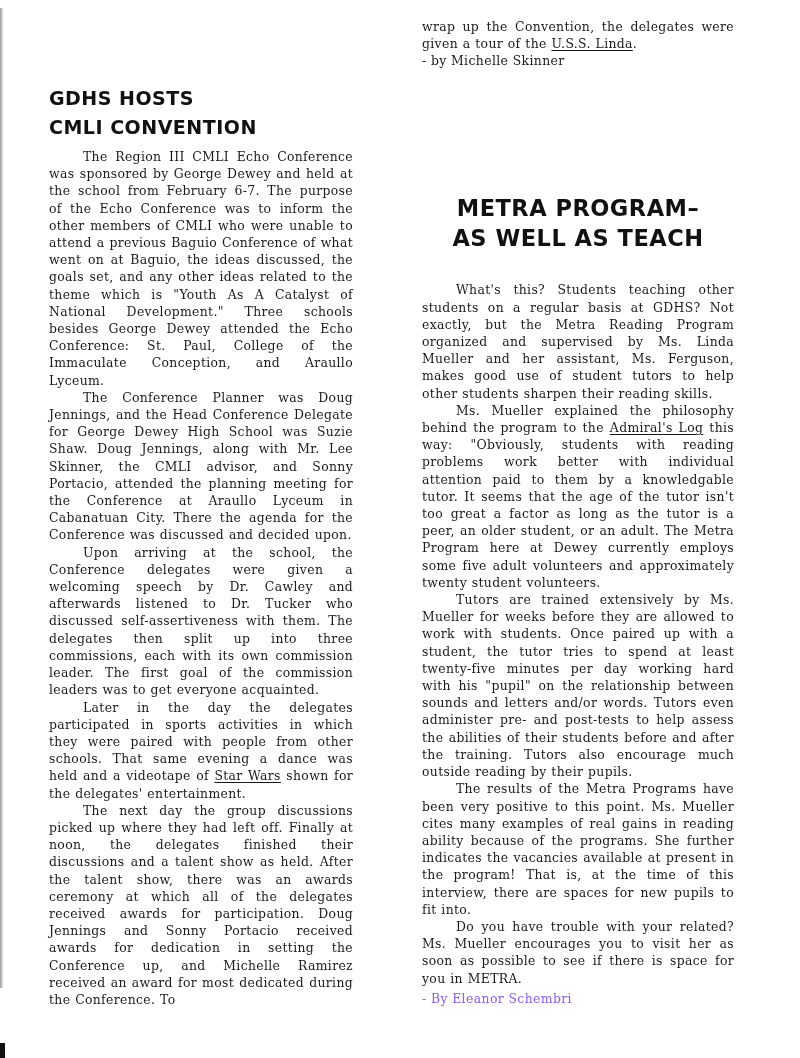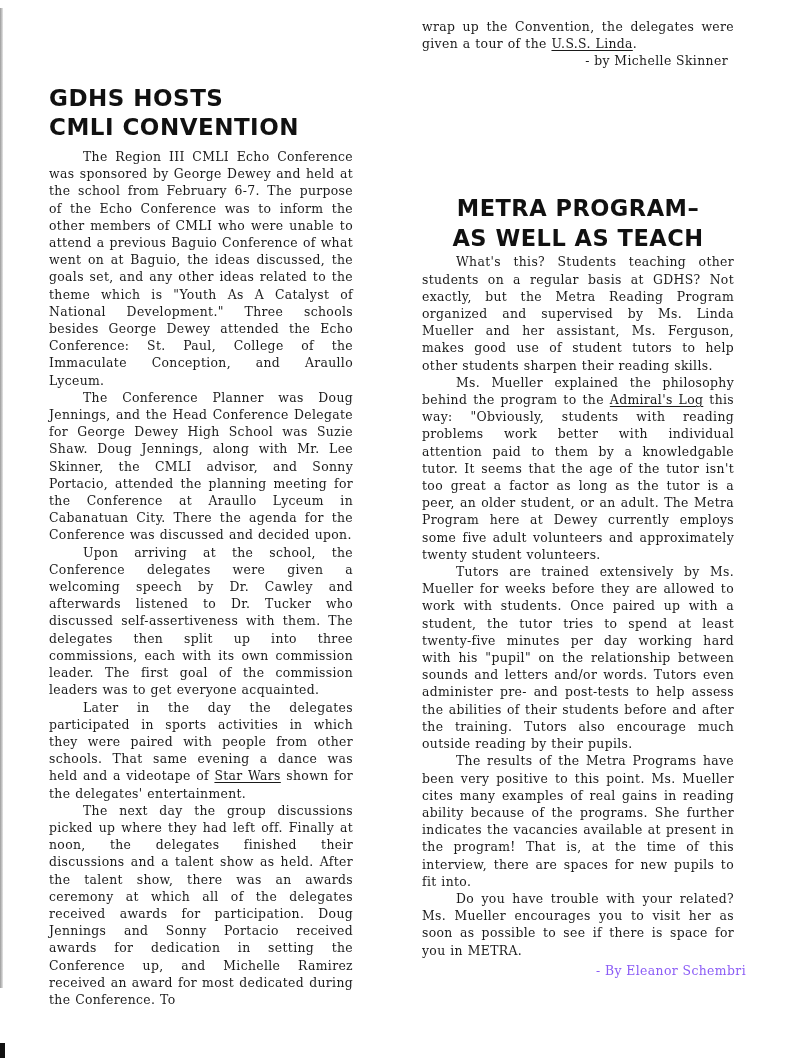--- a/index.html
+++ b/index.html
@@ -13,33 +13,33 @@
       background: linear-gradient(to right, #9a9a9a, #e6e6e6);
     }
     .corner-mark { position: absolute; left: 0; top: 1043px; width: 5px; height: 15px; background: #111; }
     .col { position: absolute; }
     .col-left { left: 49px; top: 84px; width: 304px; }
     .col-right { left: 422px; top: 18px; width: 312px; }
     .headline {
       font-family: "DejaVu Sans", "Liberation Sans", sans-serif;
       font-weight: bold; color: #111; letter-spacing: 0.5px; margin: 0;
     }
-    .h-left { font-size: 23px; line-height: 29px; text-align: left; margin-bottom: 6px; }
-    .h-right { font-size: 22.5px; line-height: 30px; text-align: center; margin-top: 124px; margin-left: -6px; margin-bottom: 0; width: 324px; }
+    .h-left { font-size: 19px; line-height: 29px; text-align: left; margin-bottom: 6px; }
+    .h-right { font-size: 22.5px; line-height: 30px; text-align: center; margin-top: 124px; margin-left: -6px; margin-bottom: 28px; width: 324px; }
     .h-right .line { display: block; }
     .h-left .line { display: block; }
     p.body {
       margin: 0; font-size: 12.4px; line-height: 17.2px; text-align: justify; text-indent: 34px;
       letter-spacing: 0.35px; word-spacing: 0.5px;
     }
     p.noindent { text-indent: 0; }
     .u { text-decoration: underline; text-underline-offset: 2px; }
     .byline {
       font-size: 12.4px; line-height: 17px; letter-spacing: 0.4px;
-      text-align: right; margin: 0;
+      text-align: left; margin: 0;
     }
     .by-top { padding-right: 6px; }
     .by-bottom { padding-right: 0; margin-top: 3px; margin-right: -12px; color: #8b5cf6; }
   </style>
 </head>
 <body>
 
 <div class="page-edge"></div>
 <div class="corner-mark"></div>
 

